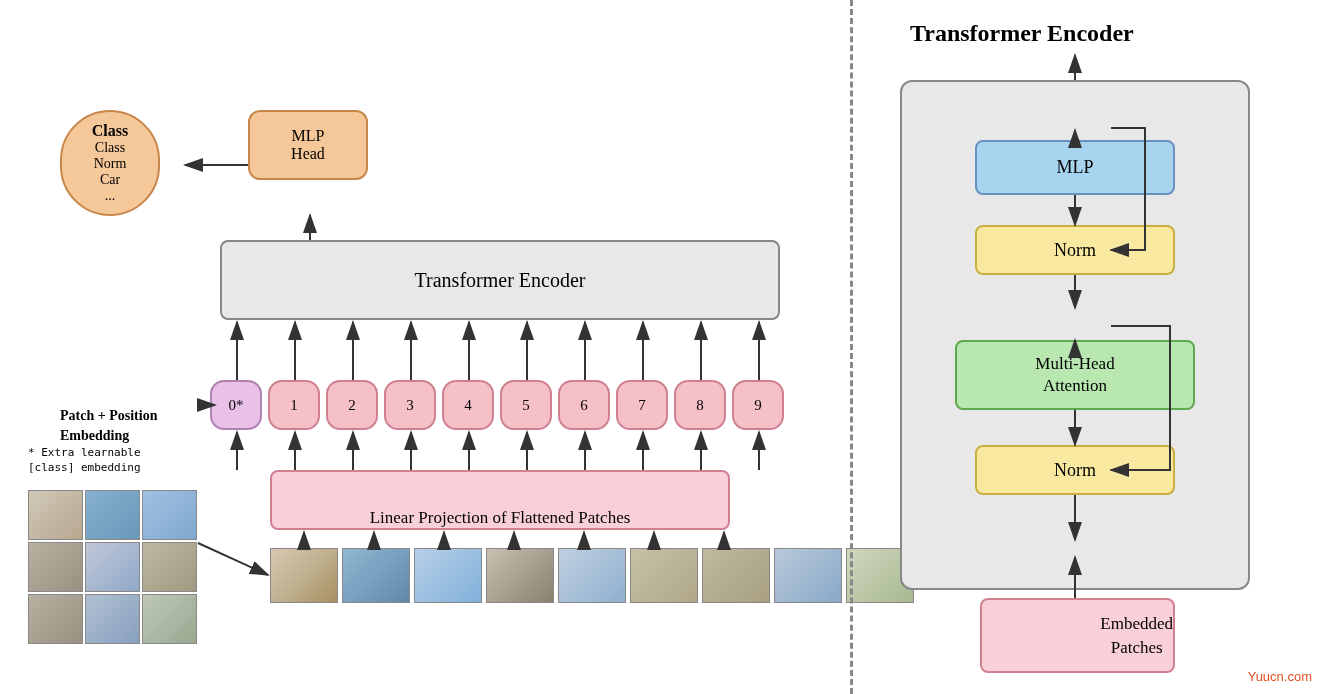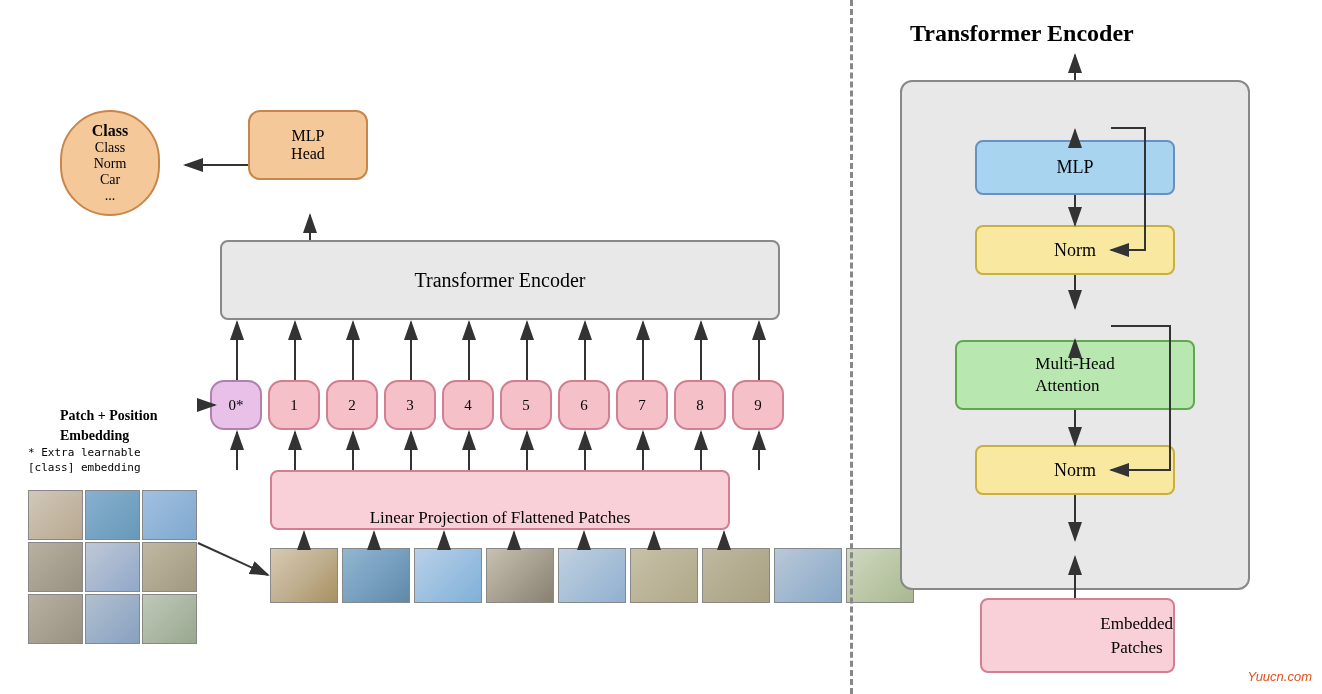--- a/index.html
+++ b/index.html
@@ -272,21 +272,21 @@
       top: 340px;
       width: 240px;
       height: 70px;
       background: #b8e8b0;
       border: 2px solid #60a850;
       border-radius: 8px;
       display: flex;
       align-items: center;
       justify-content: center;
       font-size: 17px;
-      text-align: left;
+      text-align: center;
       line-height: 1.3;
     }
 
     
     .te-norm2-box {
       position: absolute;
       left: 125px;
       top: 445px;
       width: 200px;
       height: 50px;
@@ -318,21 +318,20 @@
     }
 
     
     .watermark {
       position: absolute;
       bottom: 10px;
       right: 10px;
       font-size: 13px;
       color: #e05020;
       font-family: Arial, sans-serif;
-      font-style: italic;
     }
 
     
     .p0 { background: linear-gradient(135deg, #d8c8b0 0%, #c0b090 50%, #a89060 100%); }
     .p1 { background: linear-gradient(135deg, #90b8d0 0%, #78a0c0 50%, #6088a8 100%); }
     .p2 { background: linear-gradient(135deg, #b8d0e8 0%, #80b0d8 100%); }
     .p3 { background: linear-gradient(135deg, #c8c0b0 0%, #a8a090 50%, #888070 100%); }
     .p4 { background: linear-gradient(135deg, #c0d0e0 0%, #90b0d0 100%); }
     .p5 { background: linear-gradient(135deg, #c8c0a8 0%, #b0a888 100%); }
     .p6 { background: linear-gradient(135deg, #c0b8a0 0%, #a8a080 100%); }

